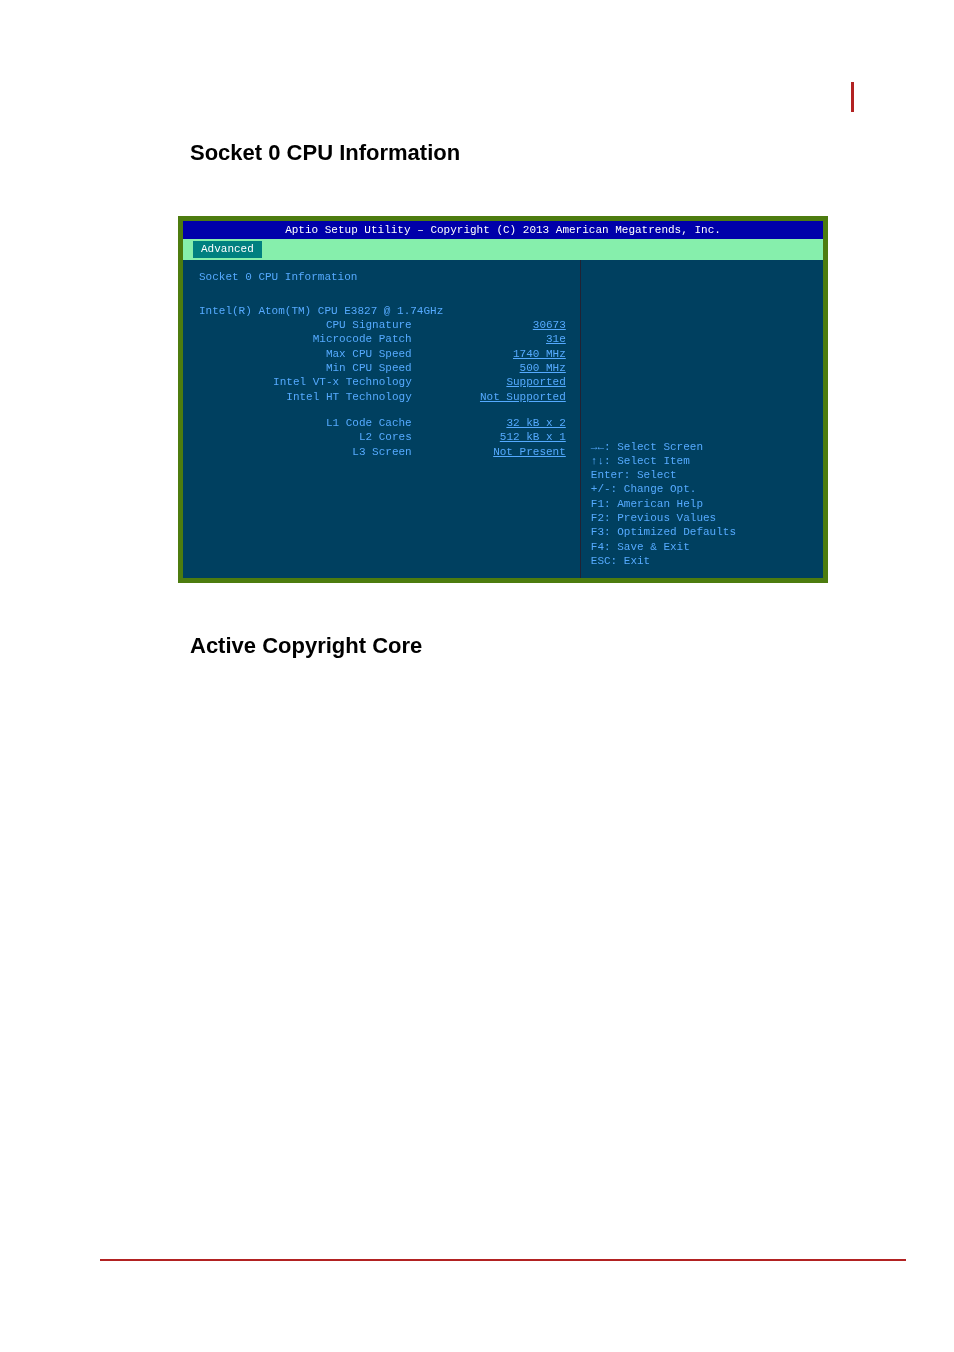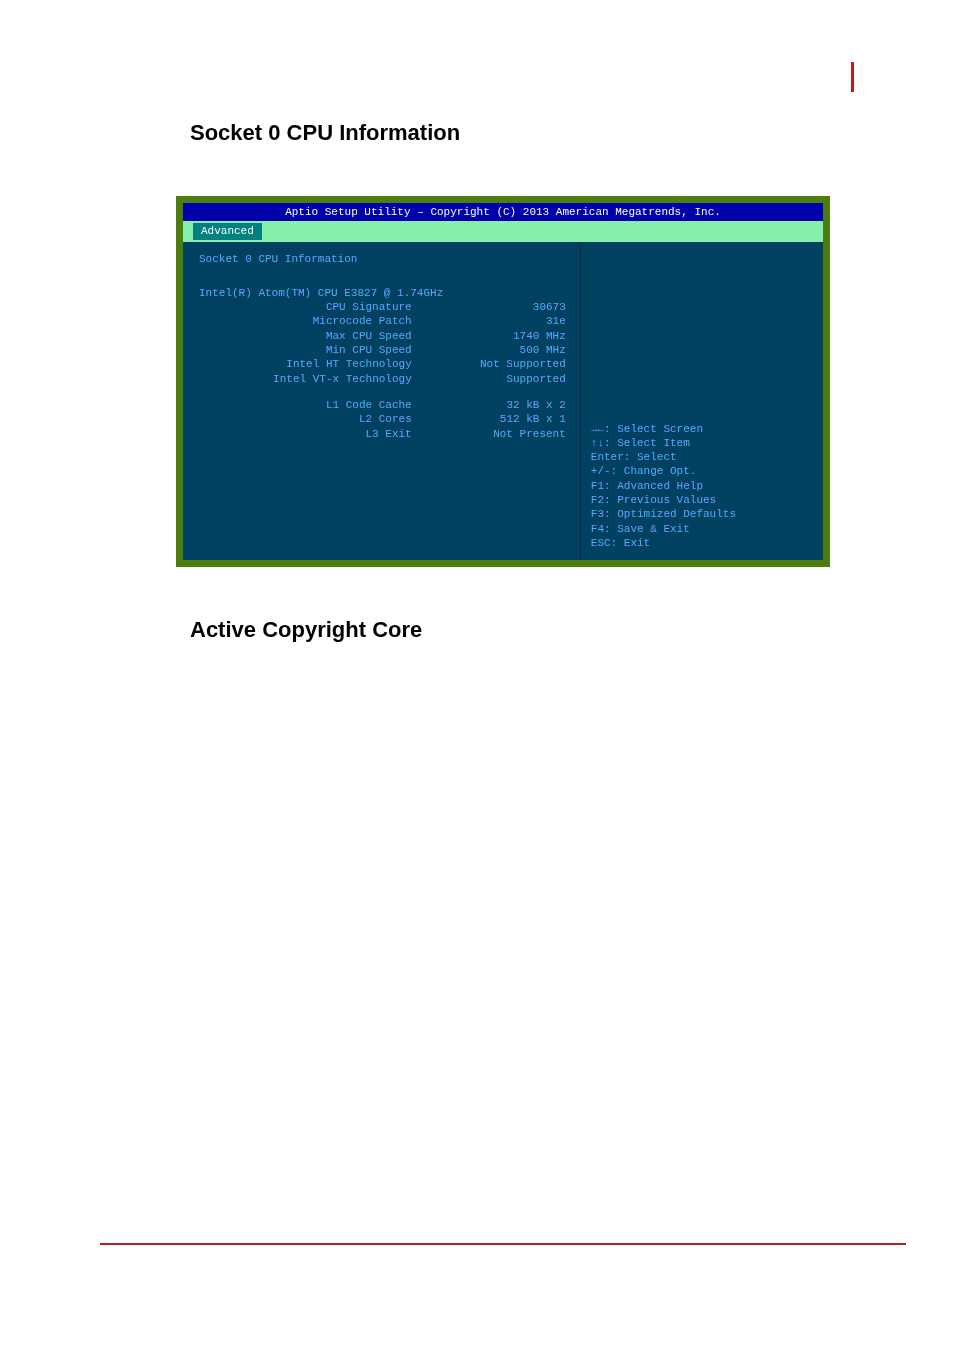--- a/index.html
+++ b/index.html
@@ -5,39 +5,40 @@
   body {
     margin: 0;
     padding: 0;
     background: #ffffff;
     font-family: Arial, sans-serif;
     width: 954px;
   }
   .page-container {
     padding: 60px 48px 40px 100px;
     position: relative;
+    margin-top: 20px;
   }
   .page-marker {
     position: absolute;
     top: 62px;
     right: 100px;
     width: 3px;
     height: 30px;
     background: #b22222;
   }
   .section-heading {
     font-weight: bold;
     font-size: 22px;
     color: #000;
     margin: 60px 0 50px 90px;
   }
   .bios-screen {
     margin: 0 auto;
     width: 640px;
-    border: 7px solid #4d7c0f;
+    border: 5px solid #4d7c0f;
     font-family: "Courier New", monospace;
     font-size: 11px;
     line-height: 1.3;
     background: #006;
   }
   .bios-title {
     background: #0000aa;
     color: #fff;
     text-align: center;
     padding: 2px 0;
@@ -79,20 +80,21 @@
     display: flex;
     text-align: right;
   }
   .bios-row .lbl {
     flex: 0 0 58%;
     color: #55aaff;
   }
   .bios-row .val {
     flex: 1;
     color: #55aaff;
+    text-decoration: underline;
   }
   .bios-right .help-spacer {
     height: 170px;
   }
   .bios-right .help-line {
     color: #55aaff;
   }
   .bios-footer {
     background: #0000aa;
     color: #fff;
@@ -133,49 +135,49 @@
           </div>
         <div class="bios-row">
             <span class="lbl">Max CPU Speed</span>
             <span class="val">1740 MHz</span>
           </div>
         <div class="bios-row">
             <span class="lbl">Min CPU Speed</span>
             <span class="val">500 MHz</span>
           </div>
         <div class="bios-row">
+            <span class="lbl">Intel VT-x Technology</span>
+            <span class="val">Supported</span>
+          </div>
+        <div class="bios-row">
             <span class="lbl">Intel HT Technology</span>
             <span class="val">Not Supported</span>
-          </div>
-        <div class="bios-row">
-            <span class="lbl">Intel VT-x Technology</span>
-            <span class="val">Supported</span>
           </div>
         <div style="height:12px"></div>
         <div class="bios-row">
             <span class="lbl">L1 Code Cache</span>
             <span class="val">32 kB x 2</span>
           </div>
         <div class="bios-row">
             <span class="lbl">L2 Cores</span>
             <span class="val">512 kB x 1</span>
           </div>
         <div class="bios-row">
-            <span class="lbl">L3 Exit</span>
+            <span class="lbl">L3 Screen</span>
             <span class="val">Not Present</span>
           </div>
         <div style="height:100px"></div>
       </div>
       <div class="bios-right">
         <div class="help-spacer"></div>
         <div class="help-line">→←: Select Screen</div>
         <div class="help-line">↑↓: Select Item</div>
         <div class="help-line">Enter: Select</div>
         <div class="help-line">+/-: Change Opt.</div>
-        <div class="help-line">F1: Advanced Help</div>
+        <div class="help-line">F1: American Help</div>
         <div class="help-line">F2: Previous Values</div>
         <div class="help-line">F3: Optimized Defaults</div>
         <div class="help-line">F4: Save &amp; Exit</div>
         <div class="help-line">ESC: Exit</div>
       </div>
     </div>
   </div>
 
   <div class="section-heading" style="margin-top:50px;">Active Copyright Core</div>
 

